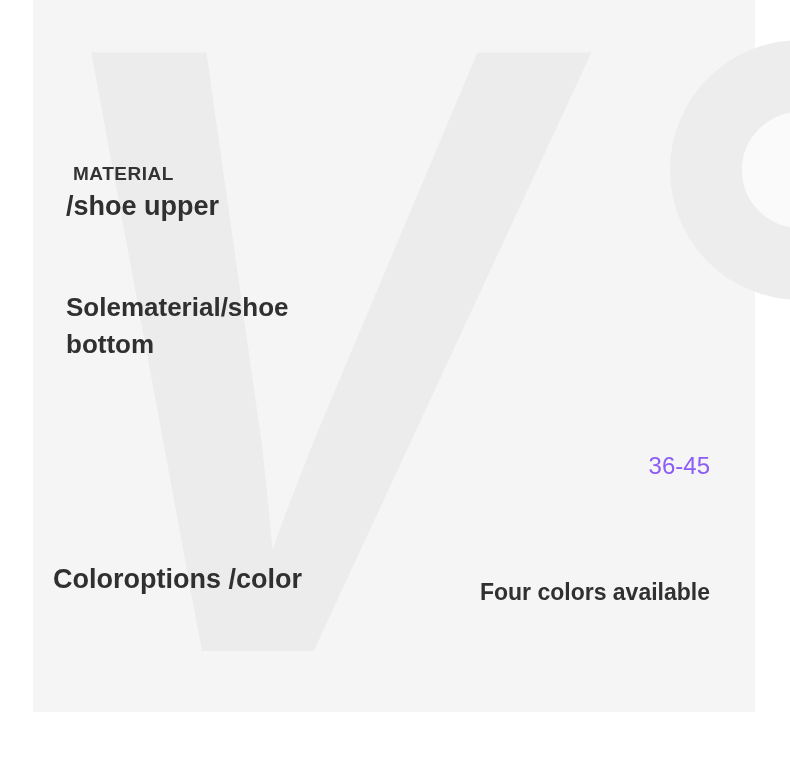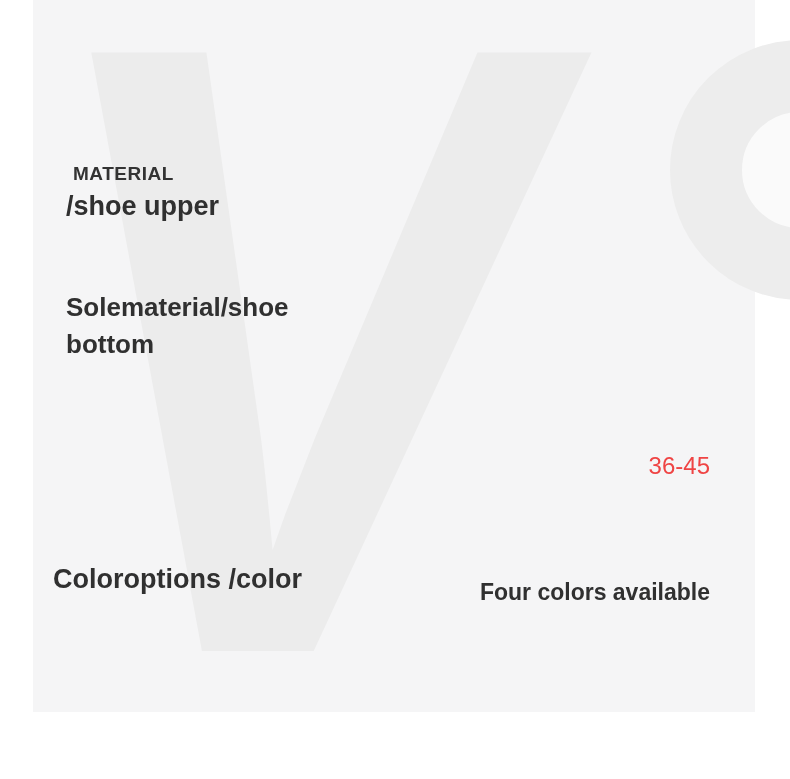--- a/index.html
+++ b/index.html
@@ -113,21 +113,21 @@
   }
   .value-2 {
     top: 321px;
     font-size: 20px;
     font-weight: 700;
   }
   .value-3 {
     top: 452px;
     font-size: 24px;
     font-weight: 400;
-    color: #ef4444;
+    color: #8b5cf6;
   }
   .value-4 {
     top: 579px;
     font-size: 23px;
     font-weight: 700;
     text-align: center;
   }
 </style>
 </head>
 <body>

